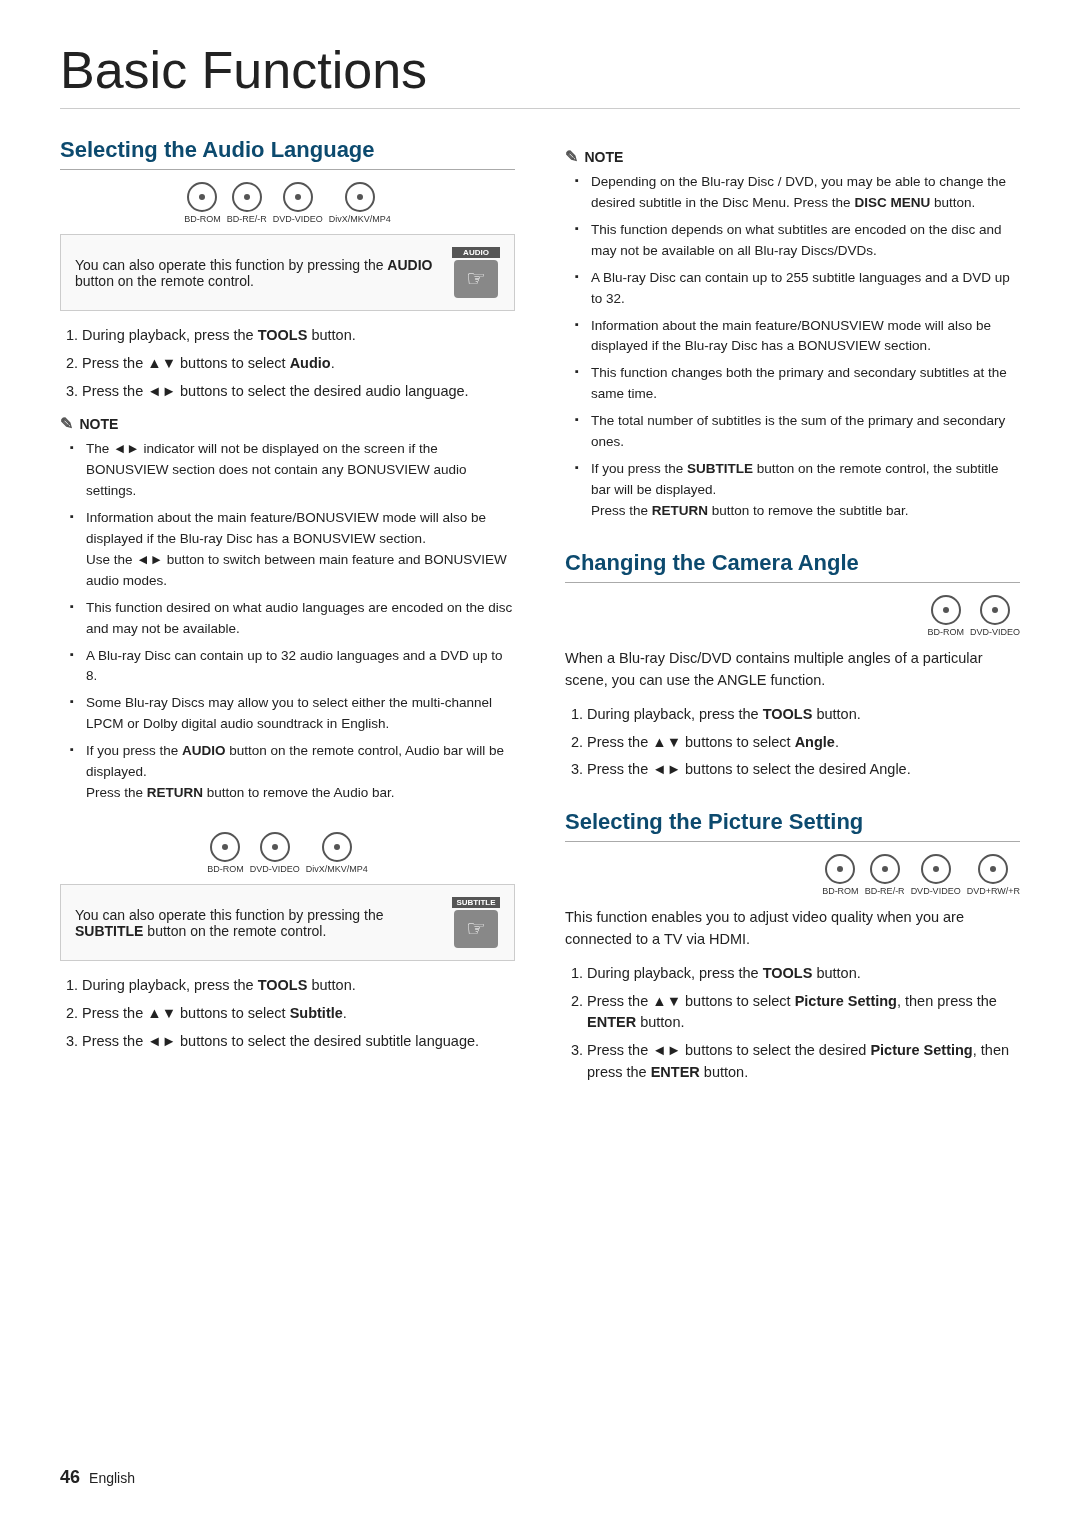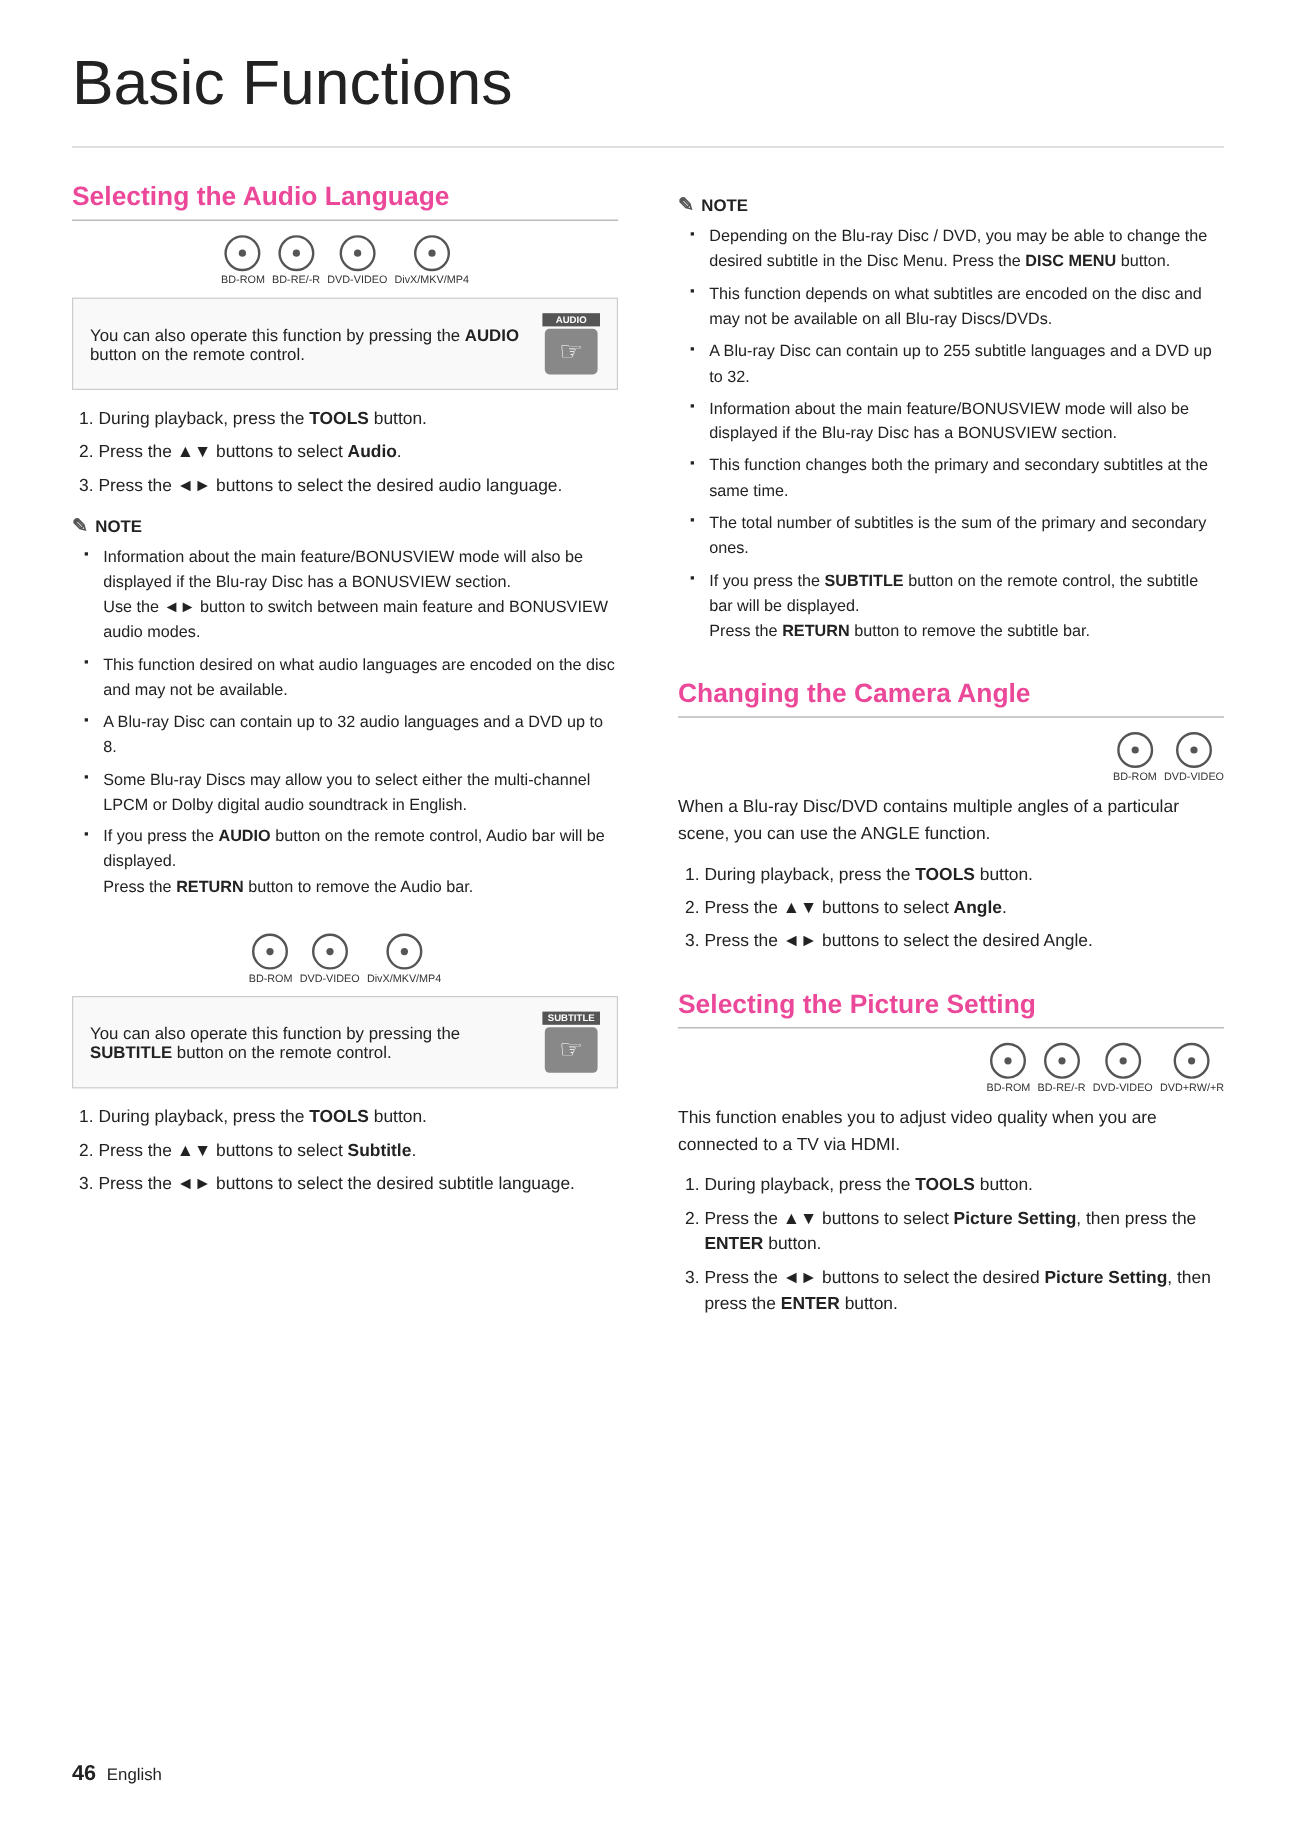--- a/index.html
+++ b/index.html
@@ -11,33 +11,33 @@
       font-size: 15px;
       color: #222;
       padding: 40px 60px 60px 60px;
     }
     h1.page-title {
       font-size: 52px;
       font-weight: 300;
       color: #222;
       margin-bottom: 28px;
       border-bottom: 1px solid #ccc;
-      padding-bottom: 22px;
+      padding-bottom: 8px;
     }
     .two-col {
       display: flex;
       gap: 50px;
     }
     .col-left { flex: 1; }
     .col-right { flex: 1; }
 
     h2.section-title {
       font-size: 22px;
       font-weight: 600;
-      color: #ec4899;
+      color: #0c4a6e;
       margin-bottom: 12px;
       border-bottom: 1px solid #aaa;
       padding-bottom: 6px;
     }
 
     .disc-icons {
       display: flex;
       gap: 6px;
       justify-content: center;
       margin-bottom: 10px;
@@ -227,20 +227,21 @@
         <li>Press the ▲▼ buttons to select <strong>Audio</strong>.</li>
         <li>Press the ◄► buttons to select the desired audio language.</li>
       </ol>
 
       <div class="note-section">
         <div class="note-header">
           <span class="note-icon">✎</span>
           <span>NOTE</span>
         </div>
         <ul class="note-list">
+          <li>The ◄► indicator will not be displayed on the screen if the BONUSVIEW section does not contain any BONUSVIEW audio settings.</li>
           <li>Information about the main feature/BONUSVIEW mode will also be displayed if the Blu-ray Disc has a BONUSVIEW section.<br>Use the ◄► button to switch between main feature and BONUSVIEW audio modes.</li>
           <li>This function desired on what audio languages are encoded on the disc and may not be available.</li>
           <li>A Blu-ray Disc can contain up to 32 audio languages and a DVD up to 8.</li>
           <li>Some Blu-ray Discs may allow you to select either the multi-channel LPCM or Dolby digital audio soundtrack in English.</li>
           <li>If you press the <strong>AUDIO</strong> button on the remote control, Audio bar will be displayed.<br>Press the <strong>RETURN</strong> button to remove the Audio bar.</li>
         </ul>
       </div>
     </div>
 
     <div class="section-block">

